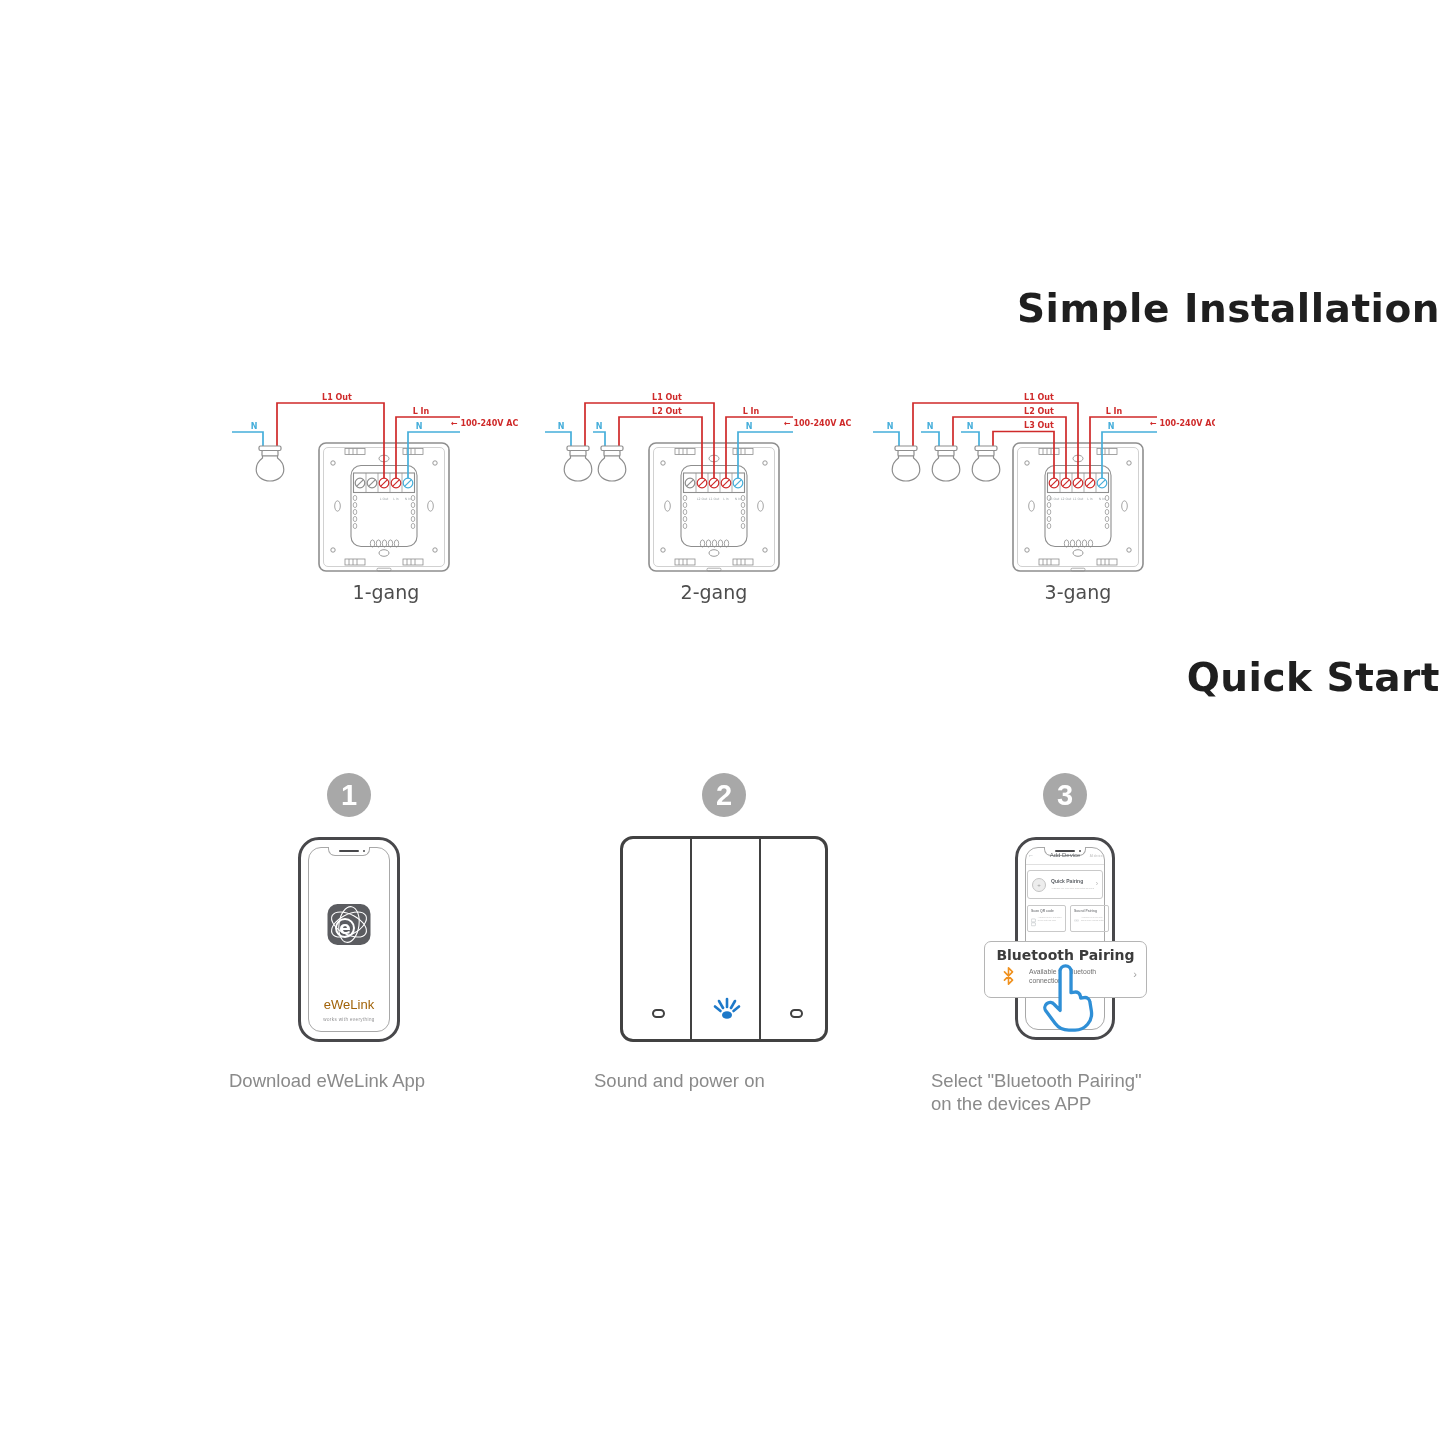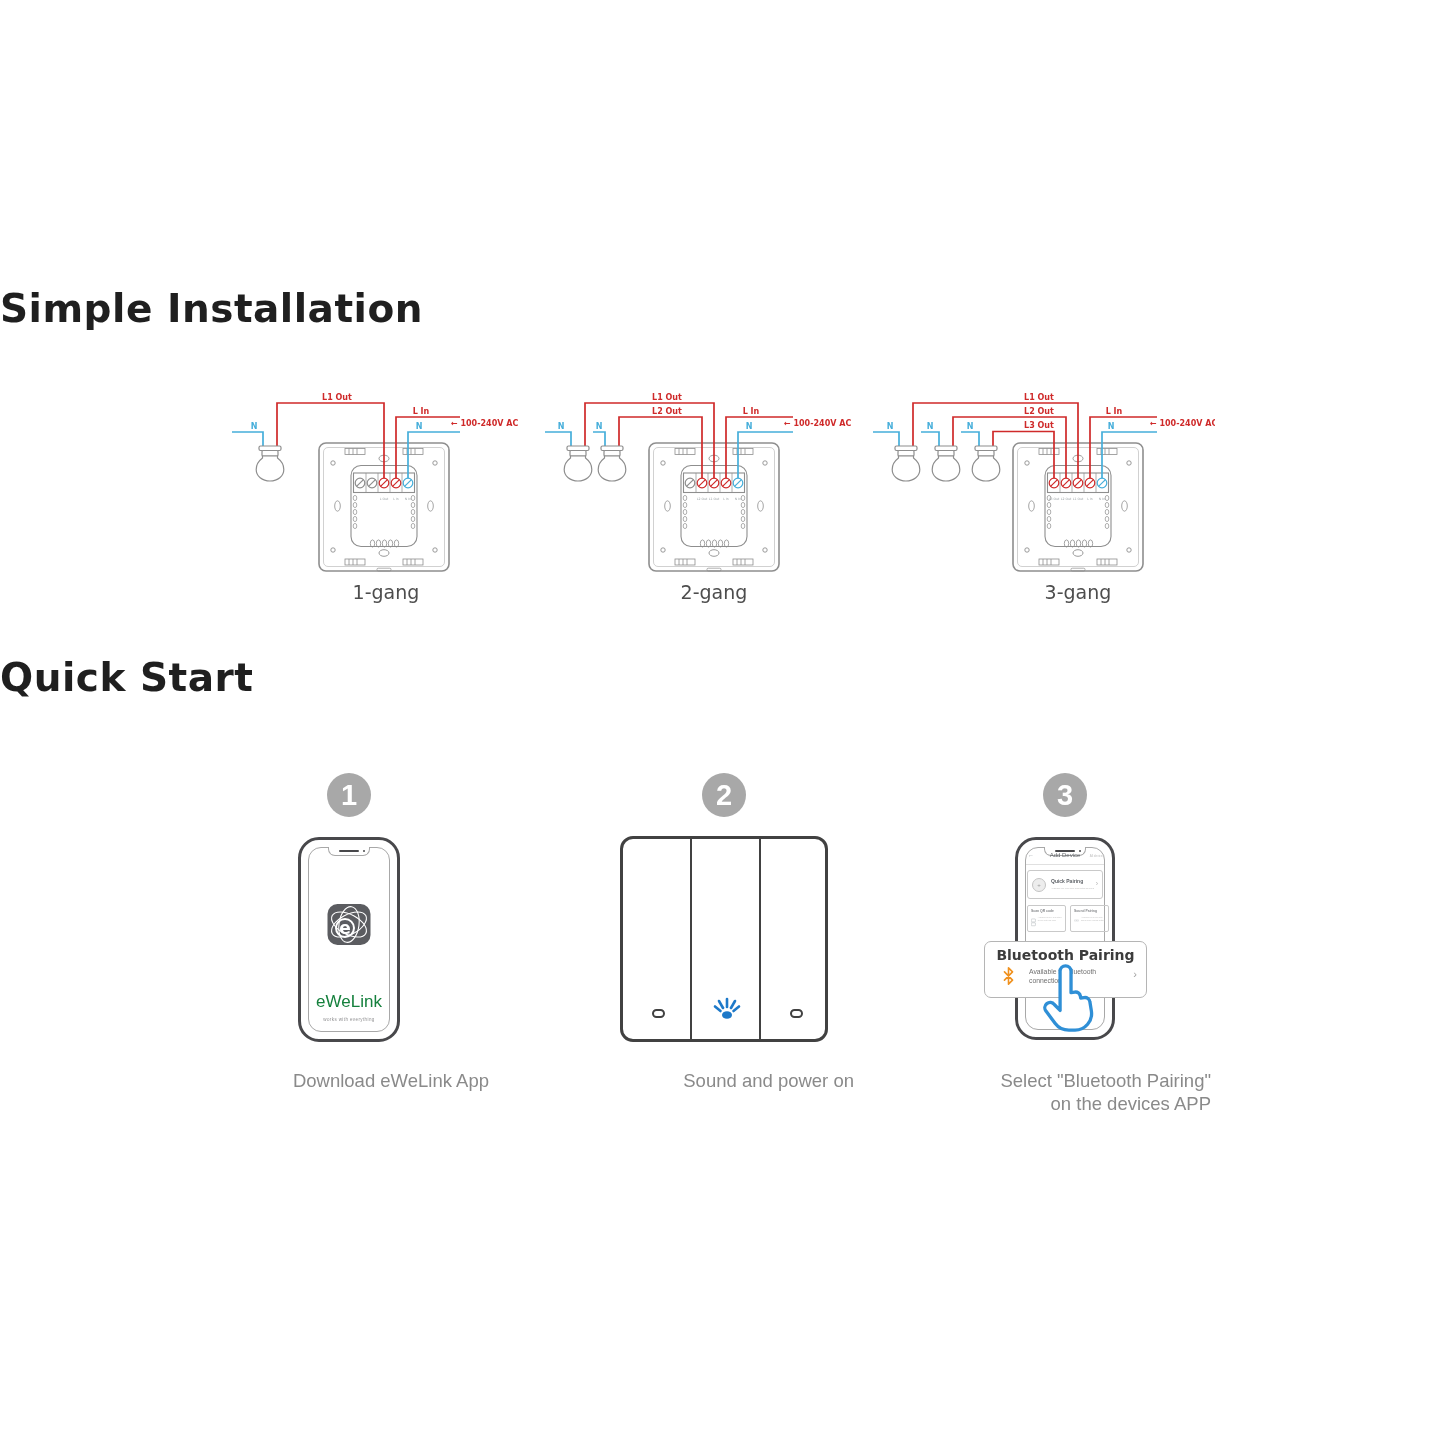--- a/index.html
+++ b/index.html
@@ -1,19 +1,19 @@
 <!DOCTYPE html>
 <html style="--live: #cf2a2a; --neutral: #45aeda; --outline: #8e8e8e; --caption_dark: #4d4d4d; --caption_gray: #8a8a8a; --step_circle: #a8a8a8; --led_blue: #1d79c9; --hand_blue: #2f8fd6; --bluetooth_orange: #f0911e; --mini_gray: #9aa0a4;"><head>
 <meta charset="utf-8">
 <style>
   *{box-sizing:border-box;margin:0;padding:0}
   html,body{width:1440px;height:1440px;background:#fff;font-family:"Liberation Sans",sans-serif}
   .page{position:relative;width:1440px;height:1440px;background:#fff;overflow:hidden}
 
-  .section-title{position:absolute;left:0;width:1440px;text-align:left;
+  .section-title{position:absolute;left:0;width:1440px;text-align:right;
     font-size:39px;font-weight:700;color:#1f1f1f;letter-spacing:.5px;
     font-family:"DejaVu Sans","Liberation Sans",sans-serif}
   .t-install{top:286px}
   .t-quick{top:655px}
 
   
   .diagram{position:absolute;top:380px;height:230px}
   .d1{left:225px;width:330px}
   .d2{left:545px;width:330px}
   .d3{left:865px;width:350px}
@@ -51,21 +51,21 @@
     width:42px;height:9px;background:#fff;border:1px solid #a8a8a8;border-top:none;
     border-radius:0 0 7px 7px}
   .speaker{position:absolute;top:2.5px;left:50%;transform:translateX(-50%);
     width:20px;height:2.5px;background:#48484b;border-radius:2px}
   .cam-dot{position:absolute;top:2.5px;right:4px;width:2.5px;height:2.5px;
     background:#48484b;border-radius:50%}
 
   .app-icon{position:absolute;left:50%;top:64px;transform:translateX(-50%);
     width:43px;height:41px;background:#5b5c60;border-radius:10px;overflow:hidden}
   .app-name{position:absolute;left:0;right:0;bottom:27px;text-align:center;
-    font-size:17px;color:#15803d}
+    font-size:13px;color:#a16207}
   .app-tagline{position:absolute;left:0;right:0;bottom:17px;text-align:center;
     font-size:4.5px;letter-spacing:.4px;color:#8d8d8f}
 
   
   .switch2{position:absolute;left:620px;top:836px;width:208px;height:206px;
     border:3px solid #414141;border-radius:13px;background:#fff}
   .sw-div{position:absolute;top:-1px;bottom:-1px;width:2px;background:#414141}
   .sw-div.a{left:67px}
   .sw-div.b{left:136px}
   .sw-oval{position:absolute;width:13px;height:9px;border:2px solid #414141;border-radius:5px}
@@ -98,21 +98,21 @@
   .bt-popup{position:absolute;left:984px;top:941px;width:163px;height:57px;background:#fff;
     border:1.5px solid #b5b5b5;border-radius:7px;z-index:2}
   .bt-title{position:absolute;left:0;right:0;top:5px;text-align:center;
     font-size:14px;font-weight:700;color:#3c3c3c;
     font-family:"DejaVu Sans","Liberation Sans",sans-serif}
   .bt-icon{position:absolute;left:17px;top:25px}
   .bt-text{position:absolute;left:44px;top:26px;font-size:6.8px;line-height:8.5px;color:#707070}
   .bt-chev{position:absolute;right:9px;top:26px;font-size:11px;color:#a0a0a0}
   .hand{position:absolute;left:1038px;top:962px;z-index:3}
 
-  .step-cap{position:absolute;top:1069px;text-align:right;font-size:18.5px;
+  .step-cap{position:absolute;top:1069px;text-align:left;font-size:18.5px;
     line-height:23px;color:var(--caption_gray)}
   .cap1{left:229px;width:260px}
   .cap2{left:594px;width:260px}
   .cap3{left:931px;width:280px}
 </style>
 </head>
 <body>
 
 <div class="page">
 

